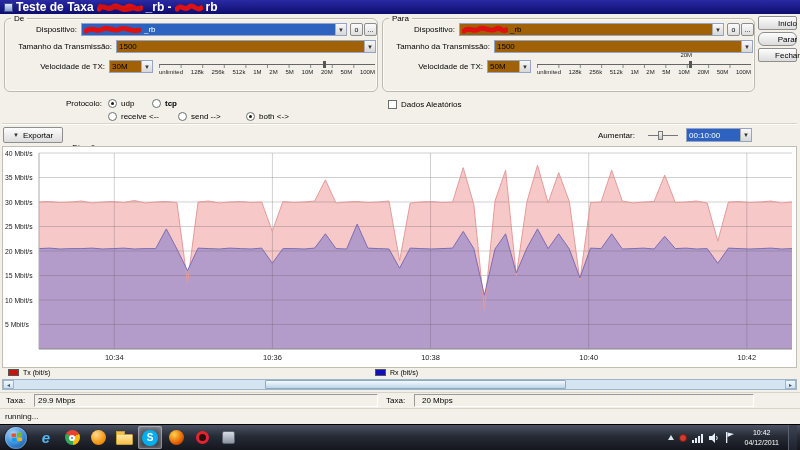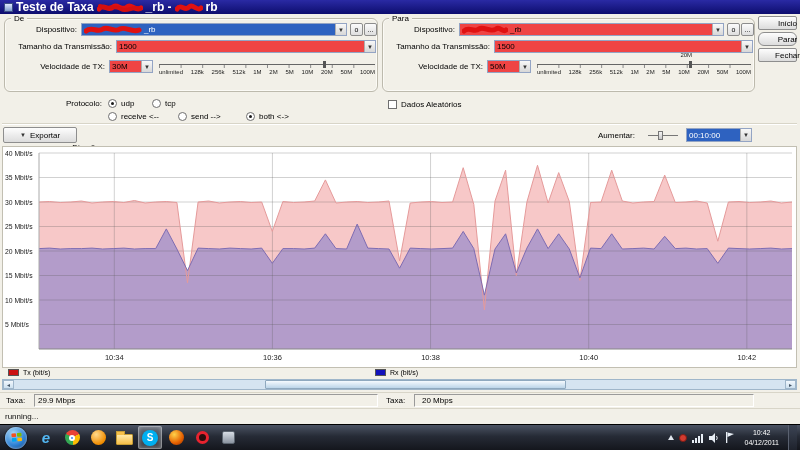--- a/index.html
+++ b/index.html
@@ -13,21 +13,21 @@
     display:flex;align-items:center;padding:0 4px;gap:3px;white-space:nowrap;}
   .app-ico{width:9px;height:9px;background:linear-gradient(#dfe8ff,#7f9ccc);border:1px solid #3c4f86;}
   .scrib{display:inline-block;vertical-align:middle;}
 
   
   .group{position:absolute;border:1px solid #bdbaad;border-radius:6px;box-shadow:inset 0 0 0 1px #fbfaf5;}
   .group .legend{position:absolute;top:-5px;left:6px;background:#f2f0e8;padding:0 3px;font-size:8px;}
   .lbl{position:absolute;font-size:8px;white-space:nowrap;}
   .lbl.r{text-align:right;}
 
-  .combo{position:absolute;display:flex;height:13px;border:1px solid #93a4c4;background:#ef4444;font-size:8px;align-items:stretch;}
+  .combo{position:absolute;display:flex;height:13px;border:1px solid #93a4c4;background:#a16207;font-size:8px;align-items:stretch;}
   .combo .val{flex:1;display:flex;align-items:center;gap:2px;padding:0 2px;overflow:hidden;white-space:nowrap;}
   .combo.sel .val{background:#2e62c0;color:#fff;}
   .combo .arrow{width:11px;background:linear-gradient(#f8f8f8,#d7d7d7);border-left:1px solid #aeaeae;
     display:flex;align-items:center;justify-content:center;font-size:6px;color:#333;}
   .mini-btn{position:absolute;width:13px;height:13px;border:1px solid #8d8d8d;background:linear-gradient(#fbfbfb,#dedede);
     font-size:7px;display:flex;align-items:center;justify-content:center;border-radius:2px;}
 
   .speed-slider{position:absolute;height:20px;}
   .speed-slider .track{position:absolute;left:0;right:0;top:3px;height:4px;border-top:1px solid #666;
     background-image:linear-gradient(90deg,#888 1px,transparent 1px);background-size:10% 3px;background-repeat:repeat-x;}
@@ -40,21 +40,21 @@
     font-size:8px;display:flex;align-items:center;justify-content:center;}
   .side-btn{left:758px;width:39px;height:14px;padding-left:20px;}
 
   .radio{position:absolute;width:9px;height:9px;border-radius:50%;border:1px solid #6f6f6f;background:#fff;}
   .radio.sel::after{content:"";position:absolute;left:2px;top:2px;width:3px;height:3px;border-radius:50%;background:#1a1a1a;}
   .chk{position:absolute;width:9px;height:9px;border:1px solid #6f6f6f;background:#fff;}
 
   .sep{position:absolute;left:2px;width:795px;border-top:1px solid #d8d5c8;border-bottom:1px solid #ffffff;}
 
   
-  .export-btn{left:3px;top:127px;height:16px;padding:0 16px;gap:4px;}
+  .export-btn{left:3px;top:127px;height:16px;padding:0 9px;gap:4px;}
   .export-btn .dd{font-size:6px;color:#333;}
   .mini-slider{position:absolute;left:648px;top:130px;width:30px;height:10px;}
   .mini-slider .t{position:absolute;left:0;right:0;top:5px;border-top:1px solid #777;}
   .mini-slider .h{position:absolute;left:10px;top:1px;width:5px;height:9px;border:1px solid #777;background:linear-gradient(#f6f6f6,#c9c9c9);}
 
   
   .chart-wrap{position:absolute;left:2px;top:146px;width:795px;height:222px;background:#fff;border:1px solid #c2bfb2;}
   .legend-row{position:absolute;left:0;top:369px;width:800px;height:9px;font-size:7px;}
   .swatch{position:absolute;width:11px;height:7px;border:1px solid #555;}
   .legend-row span{position:absolute;top:0;}
@@ -210,21 +210,21 @@
   </div>
 
   <div class="btn side-btn" style="top:16px;">Início</div>
   <div class="btn side-btn" style="top:32px;border-radius:6px;">Parar</div>
   <div class="btn side-btn" style="top:48px;">Fechar</div>
 
   <span class="lbl r" style="left:20px;top:99px;width:82px;">Protocolo:</span>
   <span class="radio sel" style="left:108px;top:99px;"></span>
   <span class="lbl" style="left:121px;top:99px;">udp</span>
   <span class="radio" style="left:152px;top:99px;"></span>
-  <span class="lbl" style="left:165px;top:99px;">tcp</span>
+  <span class="lbl" style="left:165px;top:99px;font-weight:bold;">tcp</span>
 
   <span class="lbl r" style="left:20px;top:112px;width:82px;margin-top:31px;">Direção:</span>
   <span class="radio" style="left:108px;top:112px;"></span>
   <span class="lbl" style="left:121px;top:112px;">receive &lt;--</span>
   <span class="radio" style="left:178px;top:112px;"></span>
   <span class="lbl" style="left:191px;top:112px;">send --&gt;</span>
   <span class="radio sel" style="left:246px;top:112px;"></span>
   <span class="lbl" style="left:259px;top:112px;">both &lt;-&gt;</span>
 
   <span class="chk" style="left:388px;top:100px;"></span>

